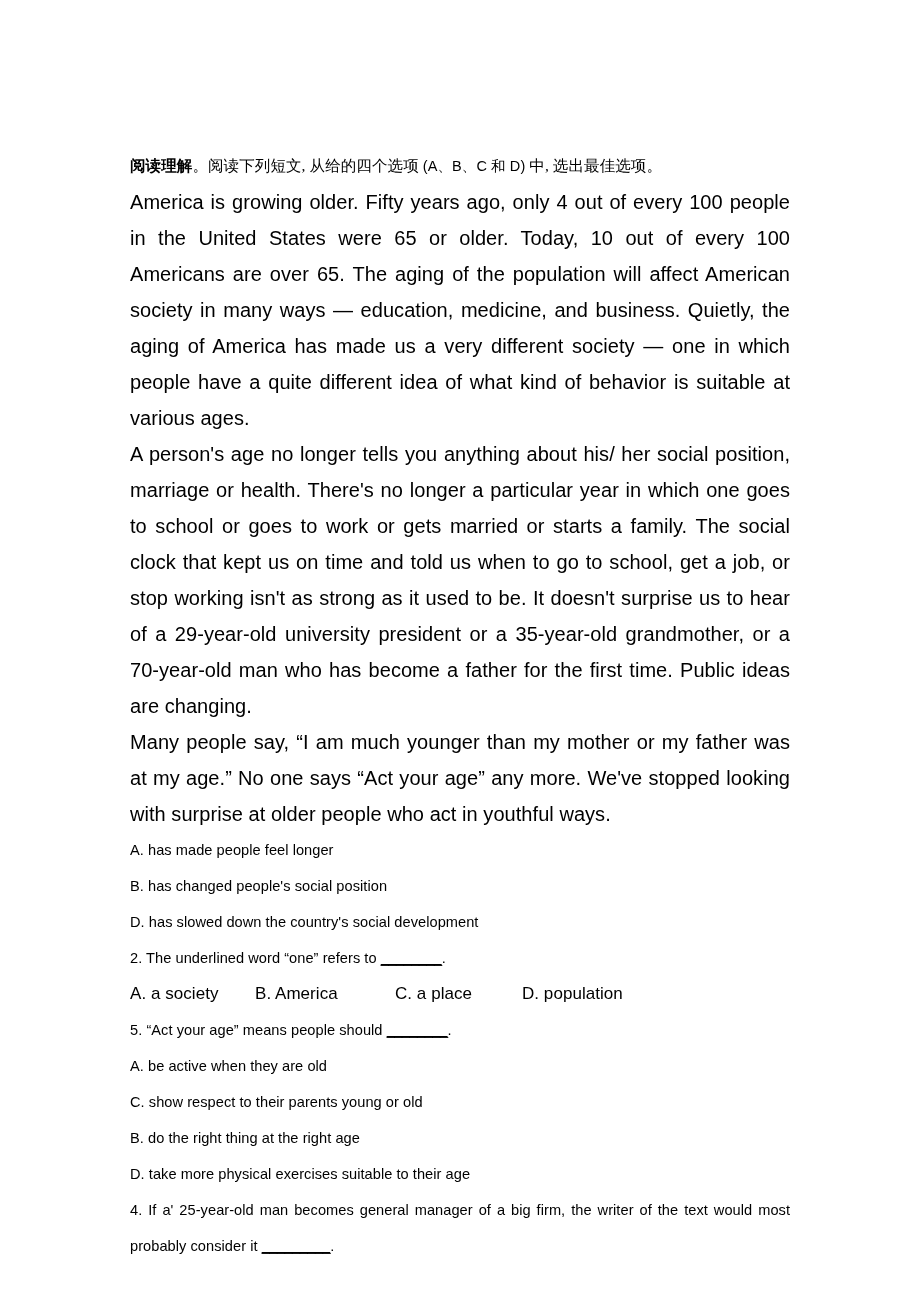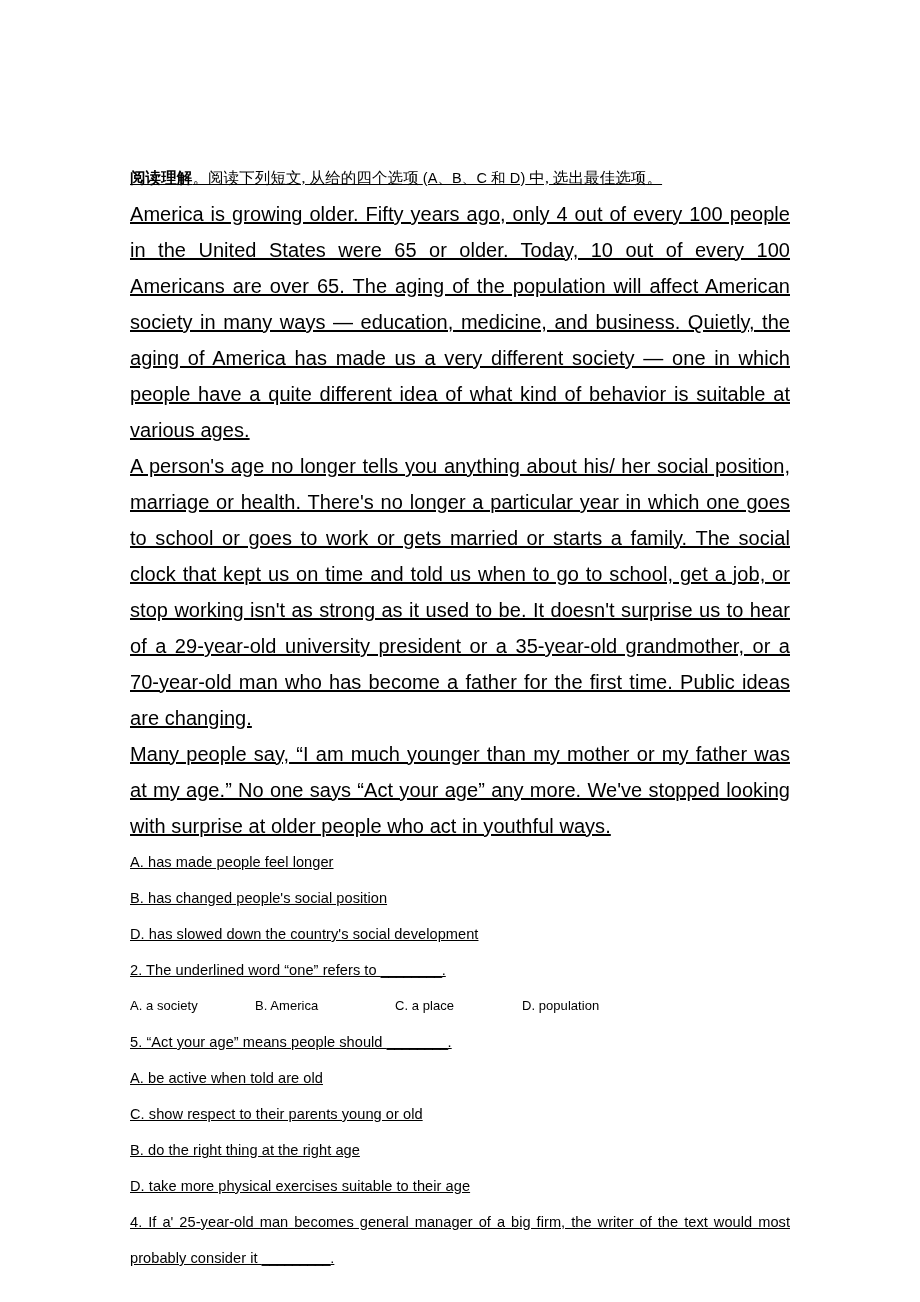--- a/index.html
+++ b/index.html
@@ -22,23 +22,22 @@
     position: absolute;
     left: 0;
     top: 0;
     width: 920px;
     height: 1302px;
     background: #ffffff;
   }
   .column {
     position: absolute;
     left: 130px;
-    top: 160px;
+    top: 148px;
     width: 660px;
-    text-decoration: underline;
   }
 
   
   .heading {
     font-family: "Liberation Serif", "DejaVu Serif", serif;
     font-size: 15.5px;
     line-height: 36px;
     height: 36px;
     white-space: nowrap;
     letter-spacing: 0.1px;
@@ -79,21 +78,21 @@
     white-space: normal;
     text-align: justify;
   }
   .blank {
     text-decoration: underline;
     letter-spacing: -0.5px;
   }
 
   
   .optrow {
-    font-size: 13px;
+    font-size: 17px;
     line-height: 36px;
     margin: 0;
     white-space: nowrap;
     letter-spacing: 0.05px;
   }
   .optrow .opt {
     display: inline-block;
   }
   .optrow .opt-a { width: 125px; }
   .optrow .opt-b { width: 140px; }
@@ -115,21 +114,21 @@
     <p class="para">Many people say, “I am much younger than my mother or my father was at my age.” No one says “Act your age” any more. We've stopped looking with surprise at older people who act in youthful ways.</p>
 
     <p class="qline">A. has made people feel longer</p>
     <p class="qline">B. has changed people's social position</p>
     <p class="qline">D. has slowed down the country's social development</p>
 
     <p class="qline wrap"><span>2. The underlined word “one” refers to </span><span class="blank">________</span><span>.</span></p>
     <p class="optrow"><span class="opt opt-a">A. a society</span><span class="opt opt-b">B. America</span><span class="opt opt-c">C. a place</span><span class="opt opt-d">D. population</span></p>
 
     <p class="qline wrap"><span>5. “Act your age” means people should </span><span class="blank">________</span><span>.</span></p>
-    <p class="qline">A. be active when told are old</p>
+    <p class="qline">A. be active when they are old</p>
     <p class="qline">C. show respect to their parents young or old</p>
     <p class="qline">B. do the right thing at the right age</p>
     <p class="qline">D. take more physical exercises suitable to their age</p>
 
     <p class="qline wrap"><span>4. If a' 25-year-old man becomes general manager of a big firm, the writer of the text would most probably consider it </span><span class="blank">_________</span><span>.</span></p>
 
   </div>
 </div>
 
 </body></html>

